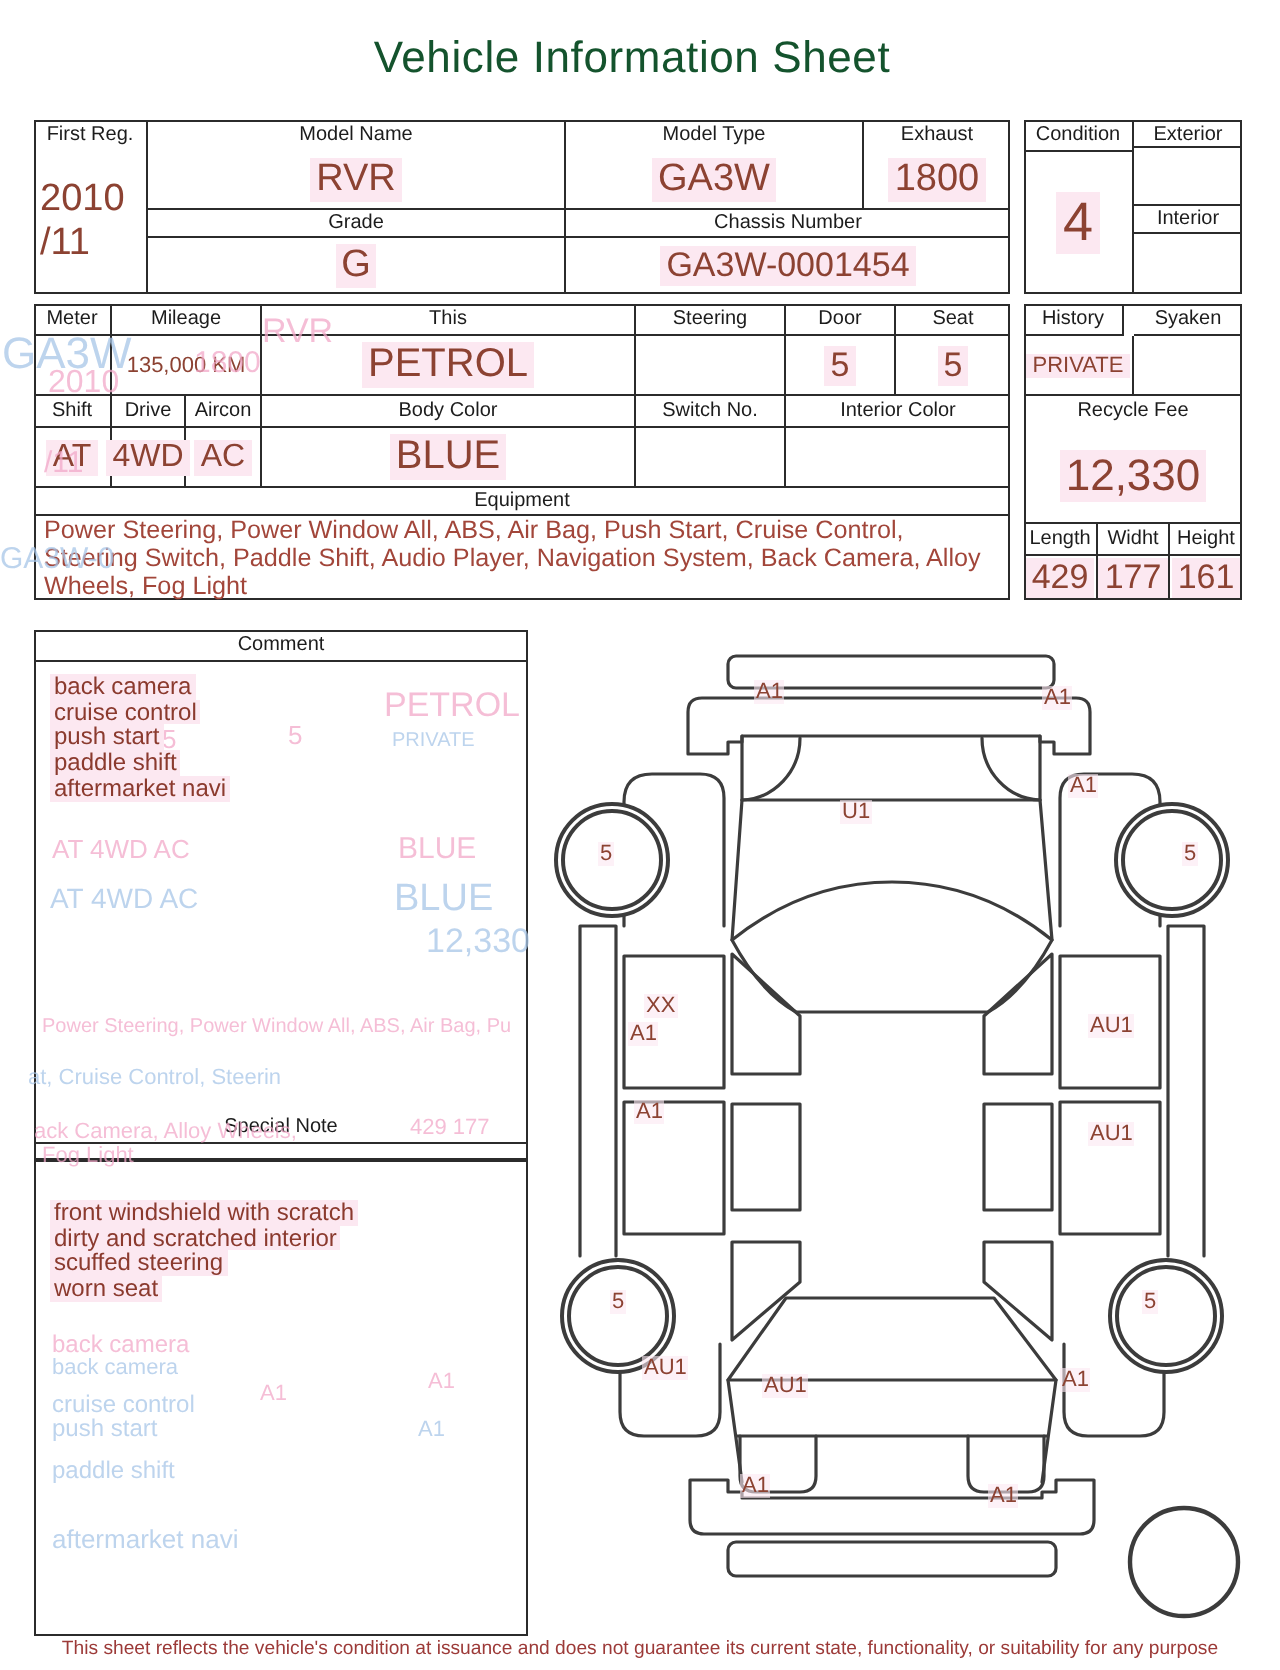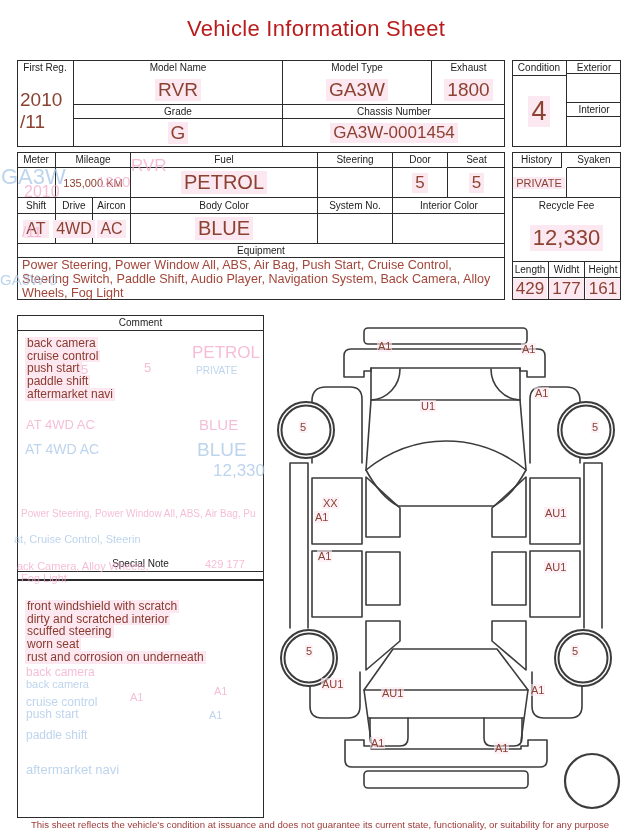--- a/index.html
+++ b/index.html
@@ -4,21 +4,21 @@
 <style>
   :root{
     --value-red:#8c4232; --header-ink:#1c1c1c; --border-ink:#2b2b2b;
     --ghost-pink:#f2a9c9; --ghost-blue:#a8c6e8; --highlight:#fce8f1;
     --note-red:#8b3a2e; --equip-red:#a2463a; --footer-red:#9c3a38;
   }
   html,body{margin:0;padding:0;background:#fff;}
   #page{position:relative;width:640px;height:835px;background:#ffffff;overflow:hidden;
         font-family:"Liberation Sans", sans-serif;}
   .abs{position:absolute;box-sizing:border-box;}
-  #title{top:16px;left:0;width:632px;text-align:center;font-size:22px;letter-spacing:.3px;color:#b91c1c;}
+  #title{top:16px;left:0;width:632px;text-align:center;font-size:22px;letter-spacing:.3px;color:#14532d;}
   .box{position:absolute;box-sizing:border-box;border:1.6px solid var(--border-ink);background:transparent;}
   .cell{position:absolute;box-sizing:border-box;display:flex;flex-direction:column;align-items:center;}
   .br{border-right:1px solid var(--border-ink);}
   .bb{border-bottom:1px solid var(--border-ink);}
   .lab{font-size:10px;line-height:15px;color:var(--header-ink);white-space:nowrap;}
   .lab14{line-height:13px;}
   .labline{width:100%;text-align:center;border-bottom:1px solid var(--border-ink);}
   .val{color:var(--value-red);display:flex;align-items:center;justify-content:center;flex:1;}
   .hl{background:var(--highlight);padding:0 3px;}
   .v19{font-size:19px;} .v17{font-size:17px;} .v20{font-size:20px;} .v26{font-size:27px;}
@@ -137,21 +137,21 @@
   </div>
 
   <div class="box" style="left:17px;top:152px;width:488px;height:148px"></div>
   <div class="cell br bb" style="left:17px;top:152px;width:39px;height:16px">
       <div class="lab">Meter</div>
     </div>
   <div class="cell br bb" style="left:56px;top:152px;width:75px;height:16px">
       <div class="lab">Mileage</div>
     </div>
   <div class="cell br bb" style="left:131px;top:152px;width:187px;height:16px">
-      <div class="lab">Fuel</div>
+      <div class="lab">This</div>
     </div>
   <div class="cell br bb" style="left:318px;top:152px;width:75px;height:16px">
       <div class="lab">Steering</div>
     </div>
   <div class="cell br bb" style="left:393px;top:152px;width:55px;height:16px">
       <div class="lab">Door</div>
     </div>
   <div class="cell bb" style="left:448px;top:152px;width:57px;height:16px">
       <div class="lab">Seat</div>
     </div>
@@ -187,21 +187,21 @@
   <div class="cell br bb" style="left:56px;top:198px;width:37px;height:16px">
       <div class="lab">Drive</div>
     </div>
   <div class="cell br bb" style="left:93px;top:198px;width:38px;height:16px">
       <div class="lab">Aircon</div>
     </div>
   <div class="cell br bb" style="left:131px;top:198px;width:187px;height:16px">
       <div class="lab">Body Color</div>
     </div>
   <div class="cell br bb" style="left:318px;top:198px;width:75px;height:16px">
-      <div class="lab">System No.</div>
+      <div class="lab">Switch No.</div>
     </div>
   <div class="cell bb" style="left:393px;top:198px;width:112px;height:16px">
       <div class="lab">Interior Color</div>
     </div>
 
   <div class="cell br bb" style="left:17px;top:214px;width:39px;height:30px">
       <div class="val v15">
         <span class="hl">AT</span>
       </div>
     </div>
@@ -294,21 +294,20 @@
 
   <div class="box" style="left:17px;top:580px;width:247px;height:238px"></div>
   <div class="cell bb" style="left:17px;top:556px;width:247px;height:16px">
     <div class="sechead">Special Note</div>
   </div>
   <div class="notelist" style="left:25px;top:600px;z-index:3">
       <div class="note">front windshield with scratch</div>
       <div class="note">dirty and scratched interior</div>
       <div class="note">scuffed steering</div>
       <div class="note">worn seat</div>
-      <div class="note">rust and corrosion on underneath</div>
     </div>
 
   <svg id="car-svg" viewBox="0 0 640 835" fill="none" stroke="#3c3c3c" stroke-width="1.6" stroke-linejoin="round" stroke-linecap="round">
     <g id="sideL">
       <path d="M290,463 V628 M308,463 V628 M290,463 H308"></path>
       <path d="M312,463 V401 Q312,387 326,387 H350 Q362,387 362,399 V463"></path>
       <rect x="312" y="478" width="50" height="66"></rect>
       <rect x="312" y="551" width="50" height="66"></rect>
       <path d="M310,672 V706 Q310,718 322,718 H348 Q360,718 360,706 V672"></path>
       <path d="M366,477 L400,508 V537 H366 Z"></path>

